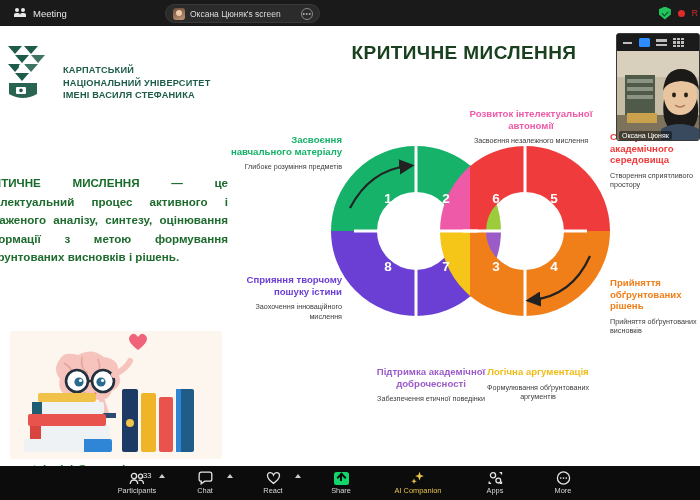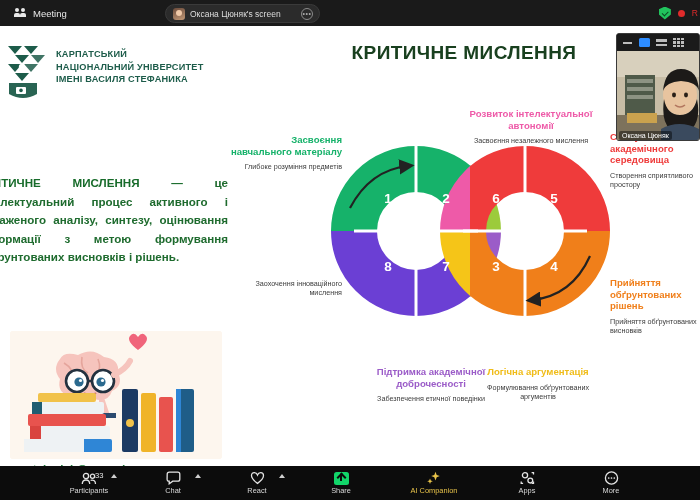--- a/index.html
+++ b/index.html
@@ -68,21 +68,21 @@
   .slide-left-panel {
     position: absolute; left: 0; top: 0; width: 228px; height: 440px;
     background: #ffffff;
   }
   .slide-main {
     position: absolute; left: 228px; top: 0; width: 472px; height: 440px;
     background: #ffffff;
   }
 
   
-  .logo-wrap { position: absolute; left: 6px; top: 18px; display: flex; gap: 10px; align-items: flex-start; }
+  .logo-wrap { position: absolute; left: 6px; top: 18px; display: flex; gap: 17px; align-items: flex-end; }
   .logo-mark { width: 40px; height: 58px; position: relative; flex: 0 0 auto; }
   .uni-name { padding-top: 4px; }
   .uni-name div {
     color: #1d5c4a; font-size: 9.2px; font-weight: bold;
     letter-spacing: .2px; line-height: 12.6px; white-space: nowrap;
   }
 
   .def-text {
     position: absolute; left: -22px; top: 148px; width: 250px;
     color: #1e6b2e; font-size: 11.6px; font-weight: bold;
@@ -134,21 +134,21 @@
   .vid-feed { position: relative; width: 100%; height: 91px; overflow: hidden;
     background: linear-gradient(160deg,#c8b89c 0%,#9e8d74 45%,#6d6352 100%); }
   .vid-name {
     position: absolute; left: 2px; bottom: 2px; color: #fff; font-size: 7px;
     background: rgba(0,0,0,.45); padding: 1px 3px; border-radius: 2px; white-space: nowrap;
   }
 
   
   .bottombar {
     position: absolute; left: 0; bottom: 0; width: 700px; height: 34px;
-    background: #0c0c0c; display: flex; align-items: center; justify-content: center; gap: 16px;
+    background: #0c0c0c; display: flex; align-items: center; justify-content: center; gap: 0px;
   }
   .tool { position: relative; width: 68px; height: 34px; display: flex;
     flex-direction: column; align-items: center; justify-content: center; gap: 1px; }
   .tool .tlabel { color: #d8d8d8; font-size: 7.4px; }
   .tool .ticon { height: 14px; display: flex; align-items: center; justify-content: center; }
   .caret { position: absolute; right: 6px; top: 8px; width: 0; height: 0;
     border-left: 3px solid transparent; border-right: 3px solid transparent;
     border-bottom: 4px solid #cfcfcf; }
   .badge { position: absolute; left: 40px; top: 5px; color: #e8e8e8; font-size: 7.6px; }
   .share-ico { width: 15px; height: 13px; background: #12d66a; border-radius: 2.5px;
@@ -384,20 +384,21 @@
         <div class="c-title" style="color:#f0bc18">Логічна аргументація</div>
         <div class="c-sub">Формулювання обґрунтованих аргументів</div>
       </div>
 
       <div class="callout ta-c" style="left:144px; top:340px; width:118px;">
         <div class="c-title" style="color:#9b5cc8">Підтримка академічної доброчесності</div>
         <div class="c-sub">Забезпечення етичної поведінки</div>
       </div>
 
       <div class="callout ta-r" style="left:2px; top:248px;">
+        <div class="c-title" style="color:#6b3fd4">Сприяння творчому пошуку істини</div>
         <div class="c-sub">Заохочення інноваційного мислення</div>
       </div>
     </div>
   </div>
 
   <div class="vid">
     <div class="vid-ctrls">
       <span class="vc speaker"></span>
       <span class="vc active"></span>
       <span class="vc strip"></span>

